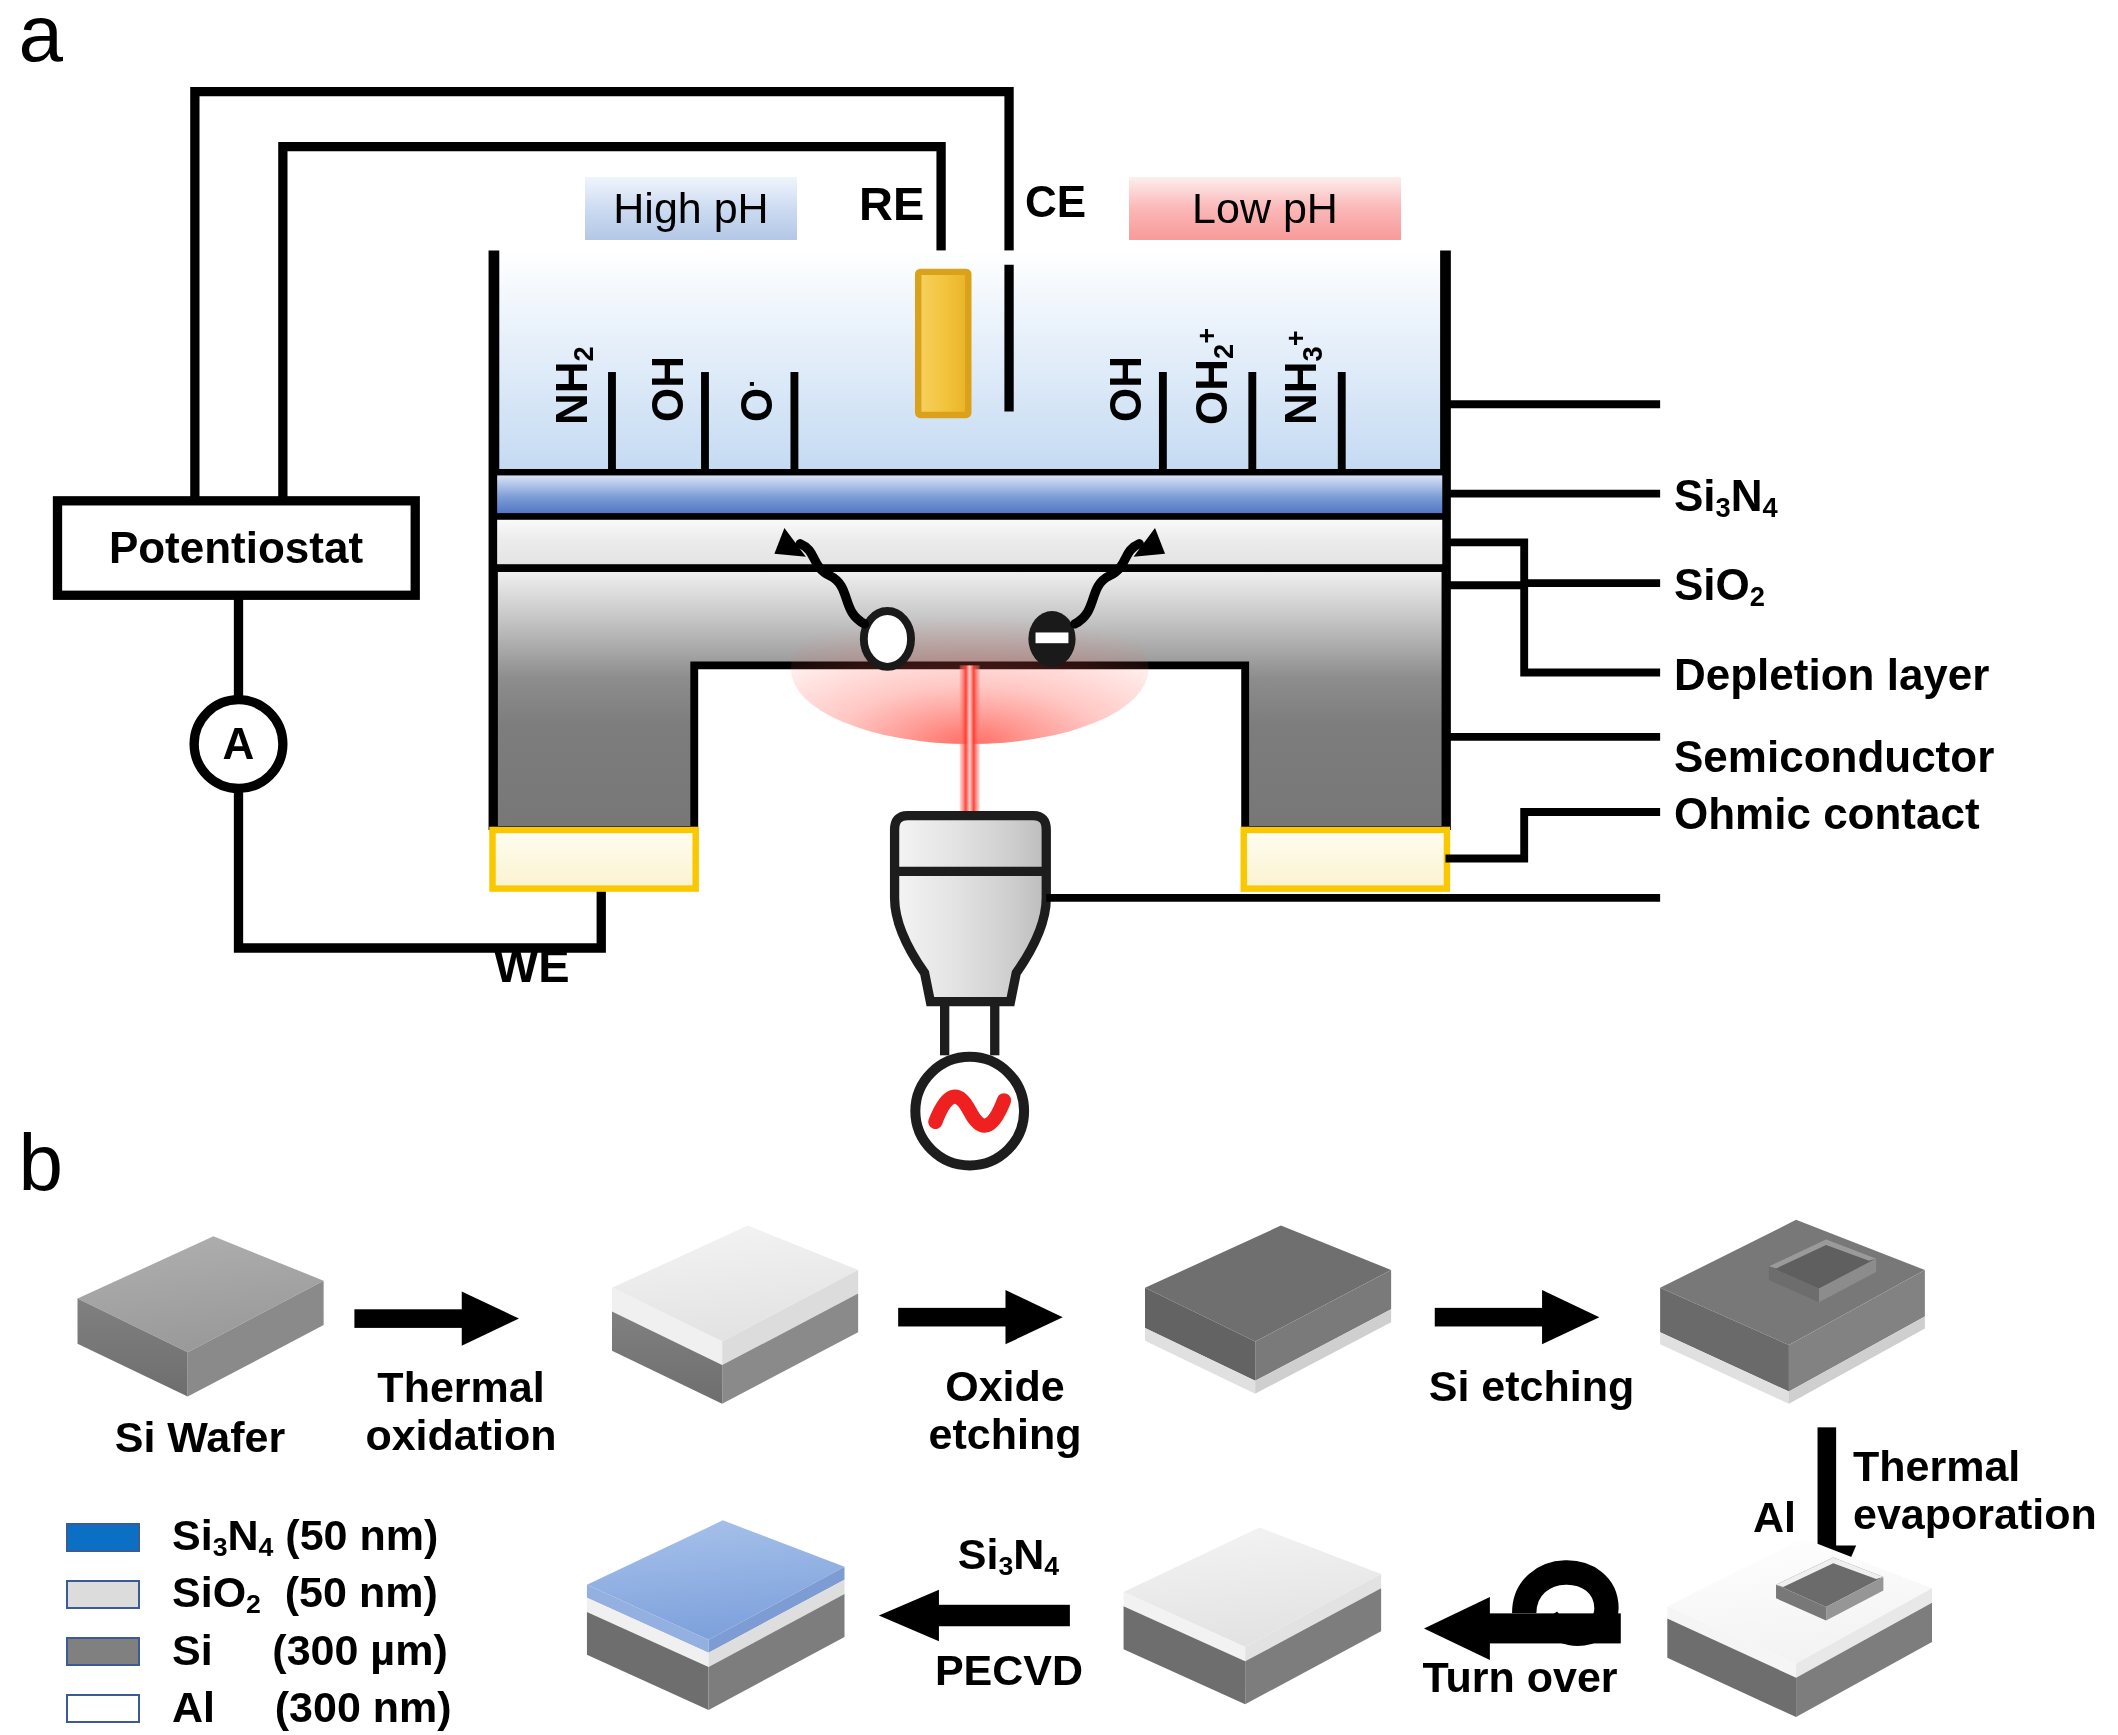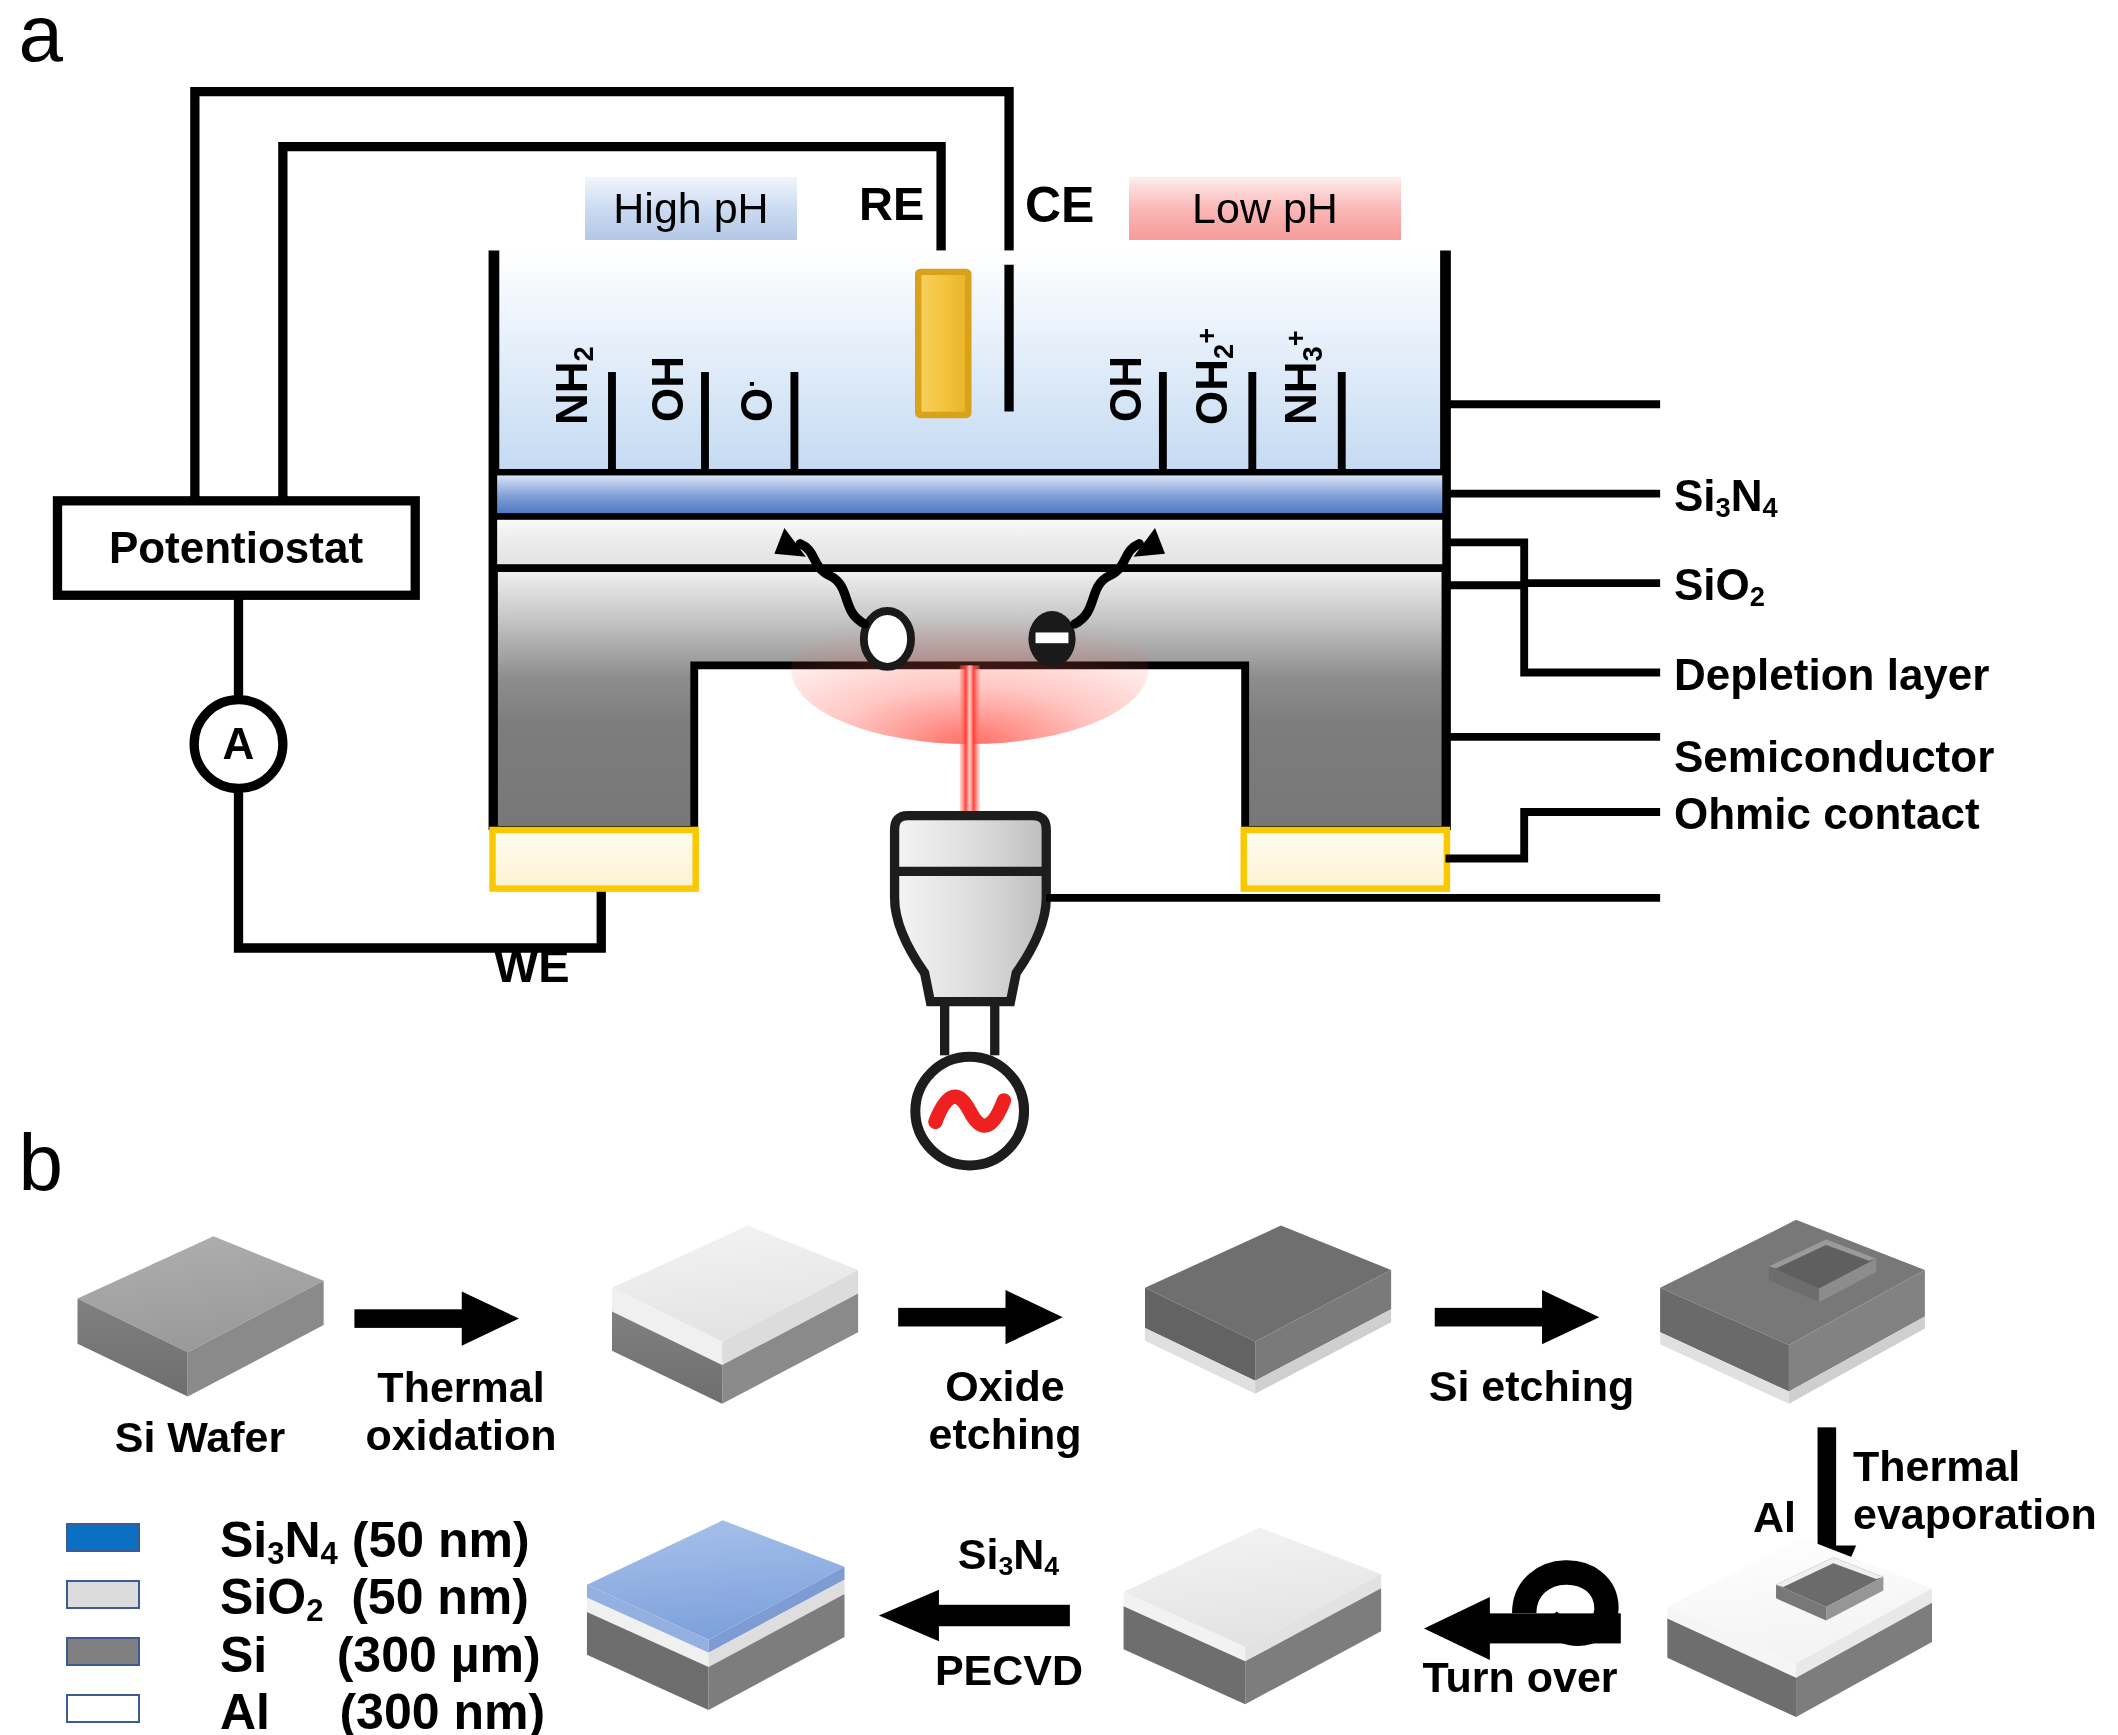--- a/index.html
+++ b/index.html
@@ -12,21 +12,21 @@
   .lbl{position:absolute;font-weight:bold;line-height:1.05;white-space:nowrap;}
   .rlbl{position:absolute;font-size:44px;font-weight:bold;white-space:nowrap;}
   .philbl{position:absolute;font-size:43px;font-weight:normal;white-space:nowrap;
           display:flex;align-items:center;justify-content:center;}
   .rot{position:absolute;transform-origin:left bottom;white-space:nowrap;
        font-size:44px;font-weight:bold;}
   .sub{font-size:0.62em;vertical-align:-0.22em;}
   .sup{font-size:0.62em;vertical-align:0.42em;}
   .steplbl{position:absolute;font-size:43px;font-weight:bold;text-align:center;
            line-height:1.12;white-space:pre-line;}
-  .legtxt{position:absolute;font-size:50px;font-weight:bold;white-space:pre;margin-left:48px;}
+  .legtxt{position:absolute;font-size:43px;font-weight:bold;white-space:pre;}
   .legsw{position:absolute;box-sizing:border-box;border:2.9px solid #3c5a96;}
 </style>
 </head>
 <body>
 
 <div class="fig">
 
 <svg viewBox="0 0 2961 2425">
   <defs>
     <linearGradient id="gAnalyte" x1="0" y1="0" x2="0" y2="1">
@@ -296,21 +296,21 @@
 
 <div class="lbl" style="left:194px;top:700px;width:89px;height:89px;
      display:flex;align-items:center;justify-content:center;font-size:44px;">A</div>
 
 <div class="philbl" style="left:585px;top:177px;width:212px;height:63px;
      background:linear-gradient(180deg,#f0f5fc 0%,#c9d9f0 55%,#b3c7e6 100%);">High pH</div>
 <div class="philbl" style="left:1129px;top:177px;width:272px;height:63px;
      background:linear-gradient(180deg,#fdeeee 0%,#fbb7b7 50%,#f79a9a 100%);">Low pH</div>
 
 <div class="lbl" style="left:859px;top:179px;font-size:47px;">RE</div>
-<div class="lbl" style="left:1025px;top:179px;font-size:50px;">CE</div>
+<div class="lbl" style="left:1025px;top:179px;font-size:44px;">CE</div>
 <div class="lbl" style="left:494px;top:894px;font-size:47px;margin-top:47px;">WE</div>
 
 <div class="rot" style="left:600px;top:372px;transform:rotate(-90deg);">NH<span class="sub">2</span></div>
 <div class="rot" style="left:693px;top:372px;transform:rotate(-90deg);">OH</div>
 <div class="rot" style="left:782px;top:372px;transform:rotate(-90deg);">O<span class="sup">·</span></div>
 
 <div class="rot" style="left:1151px;top:372px;transform:rotate(-90deg);">OH</div>
 <div class="rot" style="left:1240px;top:372px;transform:rotate(-90deg);">OH<span class="sub">2</span><span class="sup">+</span></div>
 <div class="rot" style="left:1329px;top:372px;transform:rotate(-90deg);">NH<span class="sub">3</span><span class="sup">+</span></div>
 

